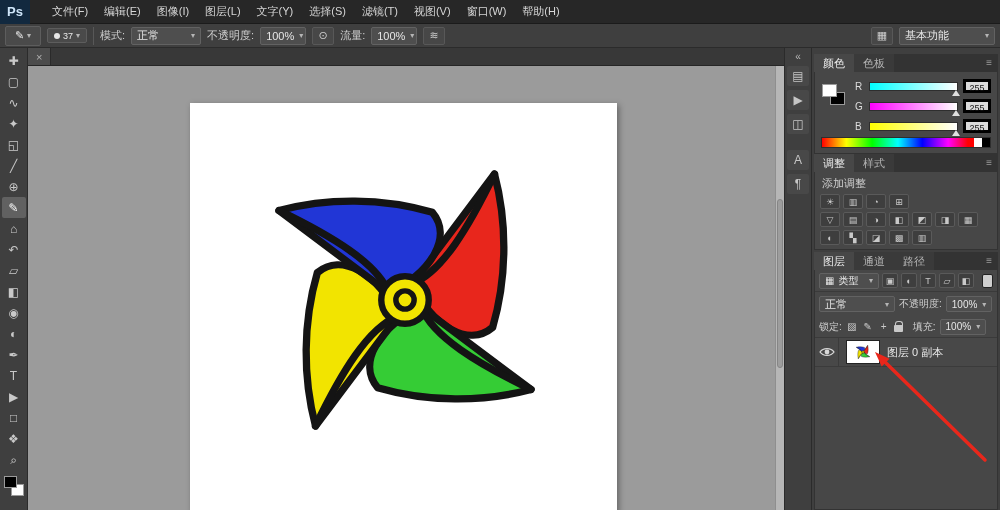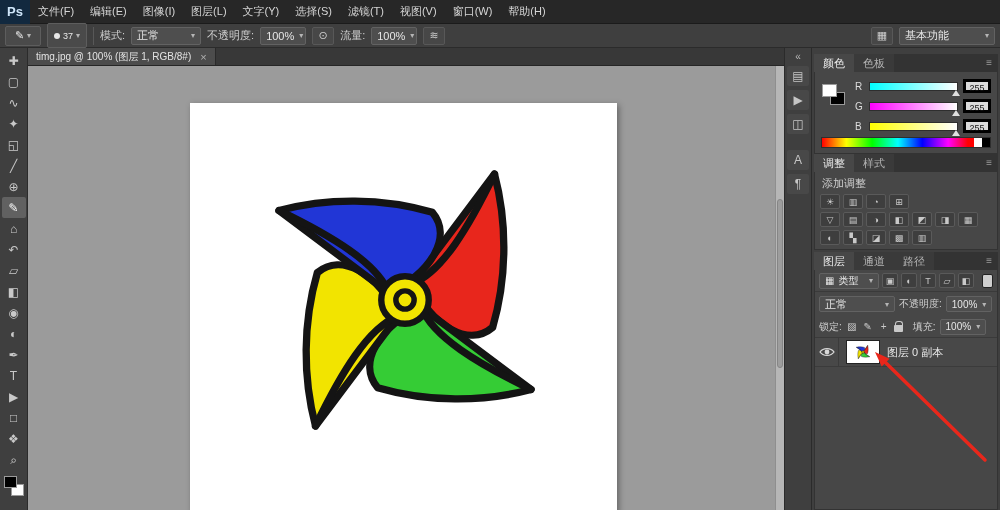--- a/index.html
+++ b/index.html
@@ -4,35 +4,35 @@
 <style>
   *{margin:0;padding:0;box-sizing:border-box}
   html,body{background:#2b2b2b}
   #app{position:relative;width:1000px;height:510px;overflow:hidden;background:#535353;
        font-family:"Liberation Sans","DejaVu Sans",sans-serif;font-size:11px;color:#dddddd}
 
   
   .menubar{position:absolute;left:0;top:0;width:1000px;height:24px;background:#272727;
            border-bottom:1px solid #1b1b1b;display:flex;align-items:center;z-index:5}
   .pslogo{width:30px;height:24px;background:#12293f;color:#cfe6fa;font-weight:bold;font-size:13px;
-          display:flex;align-items:center;justify-content:center;margin-right:0}
+          display:flex;align-items:center;justify-content:center;margin-right:14px}
   .menu-item{padding:0 8px;line-height:23px;color:#d6d6d6;cursor:default;white-space:nowrap}
 
   
   .optionsbar{position:absolute;left:0;top:24px;width:1000px;height:24px;background:#3f3f3f;
               border-bottom:1px solid #2b2b2b;display:flex;align-items:center;gap:6px;padding:0 5px;z-index:5}
   .opt-label{color:#cccccc;white-space:nowrap}
   .dd{background:#4e4e4e;border:1px solid #626262;height:18px;display:flex;align-items:center;
       padding:0 5px;border-radius:2px;color:#e6e6e6;white-space:nowrap}
   .dd::after{content:"▾";font-size:8px;color:#b5b5b5;margin-left:auto;padding-left:5px}
   .w70{width:70px}.w46{width:46px}.w92{width:96px}
   .opt-tool{width:36px;height:20px;background:#4a4a4a;border:1px solid #5d5d5d;border-radius:2px;
             display:flex;align-items:center;justify-content:center;gap:3px;color:#e8e8e8}
   .opt-tool::after{content:"▾";font-size:8px;color:#b5b5b5}
-  .opt-preset{width:40px;height:25px;background:#4a4a4a;border:1px solid #5d5d5d;border-radius:2px;
+  .opt-preset{width:40px;height:15px;background:#4a4a4a;border:1px solid #5d5d5d;border-radius:2px;
               display:flex;align-items:center;justify-content:center;gap:3px;font-size:9px;color:#e8e8e8}
   .opt-preset::after{content:"▾";font-size:8px;color:#b5b5b5}
   .dot{width:6px;height:6px;border-radius:50%;background:#e8e8e8;display:inline-block}
   .vsep{width:1px;height:18px;background:#585858}
   .opt-ic{width:22px;height:18px;background:#474747;border:1px solid #585858;border-radius:2px;
           display:flex;align-items:center;justify-content:center;color:#cccccc;font-size:11px}
   .opt-right{margin-left:auto;display:flex;align-items:center;gap:6px}
 
   
   .toolbar{position:absolute;left:0;top:48px;width:28px;bottom:0;background:#3f3f3f;
@@ -284,21 +284,20 @@
         <span>⌕</span>
       </div>
     <div class="tb-colors">
       <span class="fg"></span>
       <span class="bgc"></span>
     </div>
   </div>
 
   <div class="tabbar">
     <div class="doctab">
-      <span>timg.jpg @ 100% (图层 1, RGB/8#)</span>
       <span class="close">×</span>
     </div>
   </div>
 
   <div class="canvas">
     <div class="image">
       <svg class="pinwheel-main" viewBox="-230 -230 460 460">
         <use href="#pinwheel"></use>
       </svg>
     </div>

